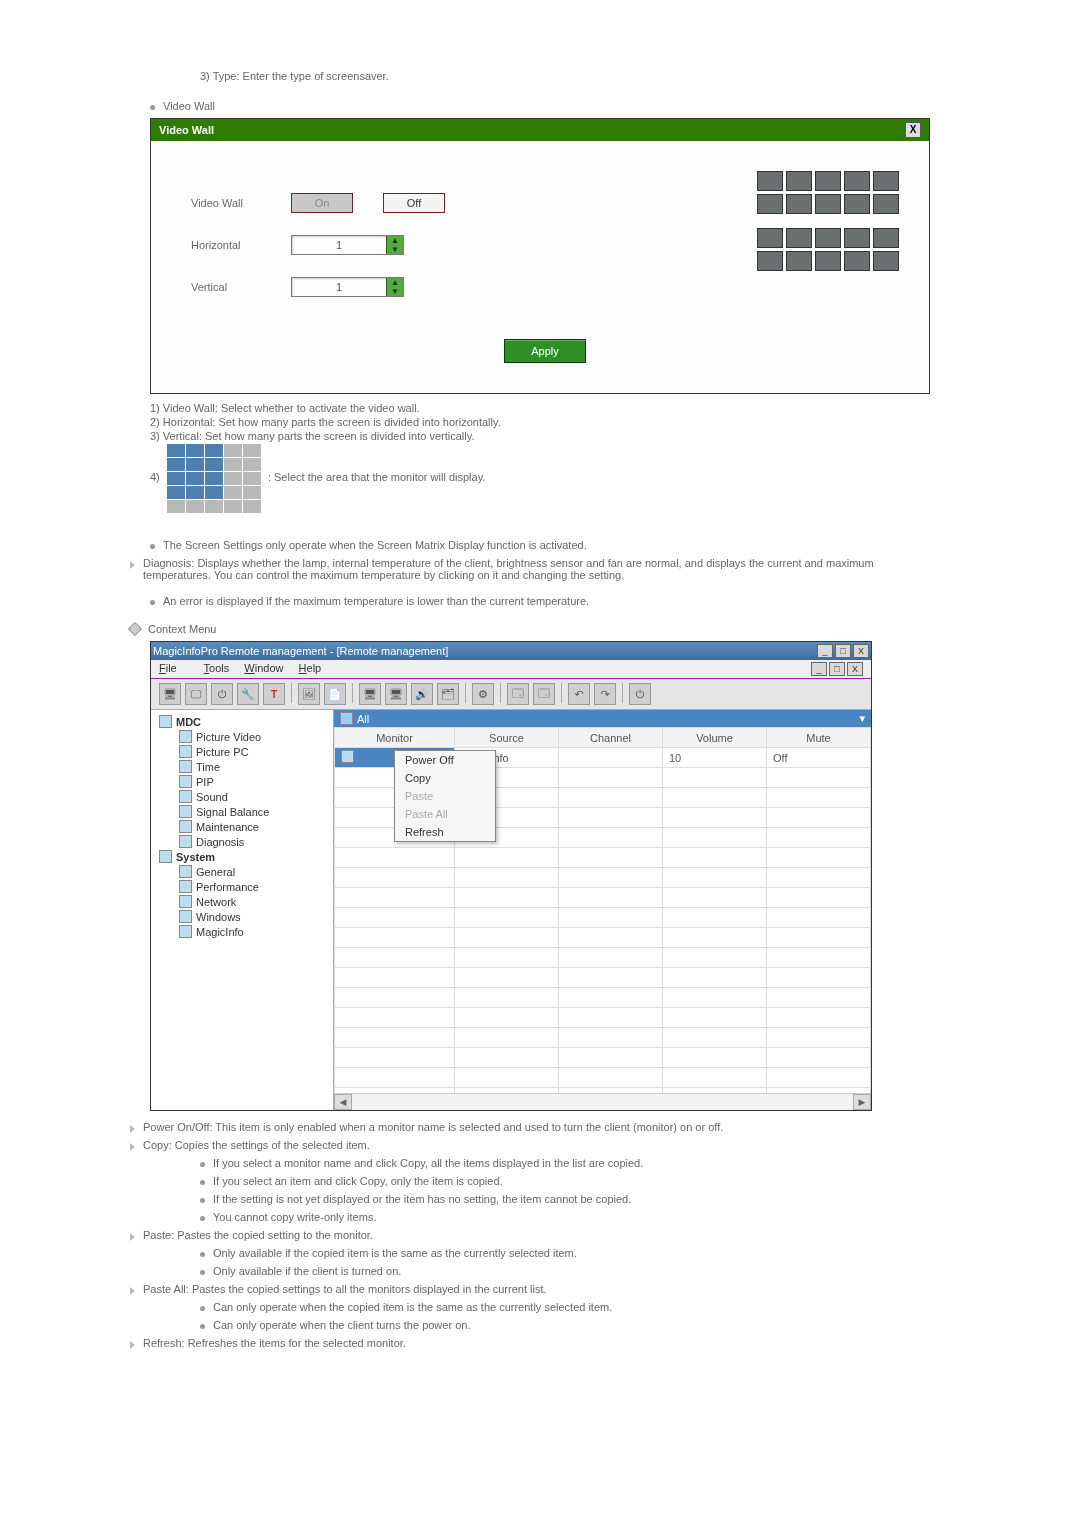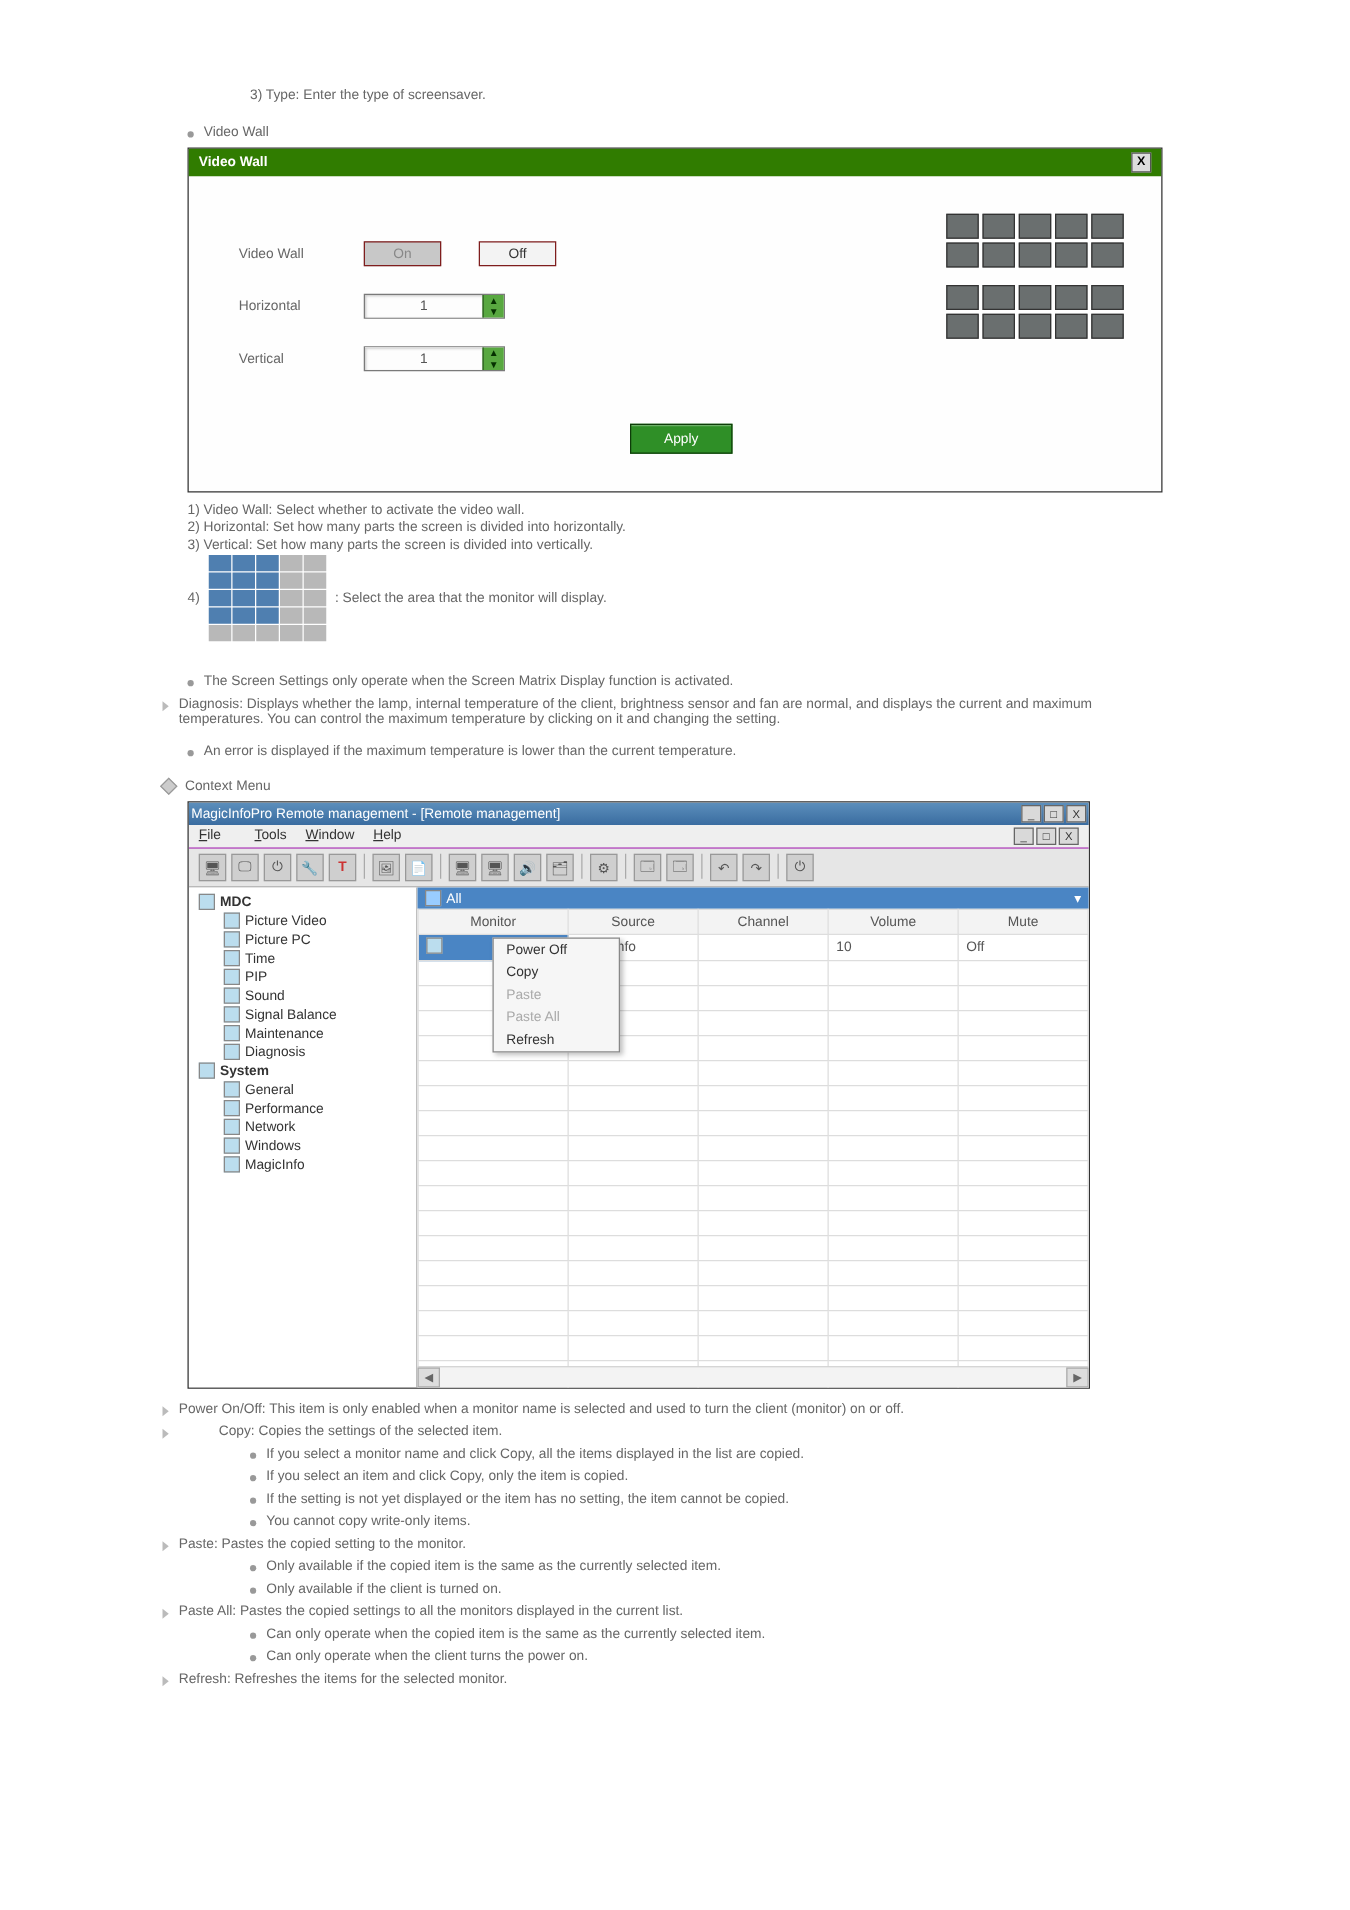--- a/index.html
+++ b/index.html
@@ -568,21 +568,21 @@
           <div class="rarr">▶</div>
         </div>
       </div>
     </div>
   </div>
 
   <div class="bullet-row" style="margin-left:-20px; margin-top:10px;">
     <div class="arrow-bullet"></div>
     <div>Power On/Off: This item is only enabled when a monitor name is selected and used to turn the client (monitor) on or off.</div>
   </div>
-  <div class="bullet-row" style="margin-left:-20px;gap:32px;">
+  <div class="bullet-row" style="margin-left:-20px;">
     <div class="arrow-bullet"></div>
     <div>Copy: Copies the settings of the selected item.</div>
   </div>
   <div class="indent-1">
     <div class="bullet-row">
         <div class="bullet-dot"></div>
         <div>If you select a monitor name and click Copy, all the items displayed in the list are copied.</div>
       </div>
     <div class="bullet-row">
         <div class="bullet-dot"></div>

